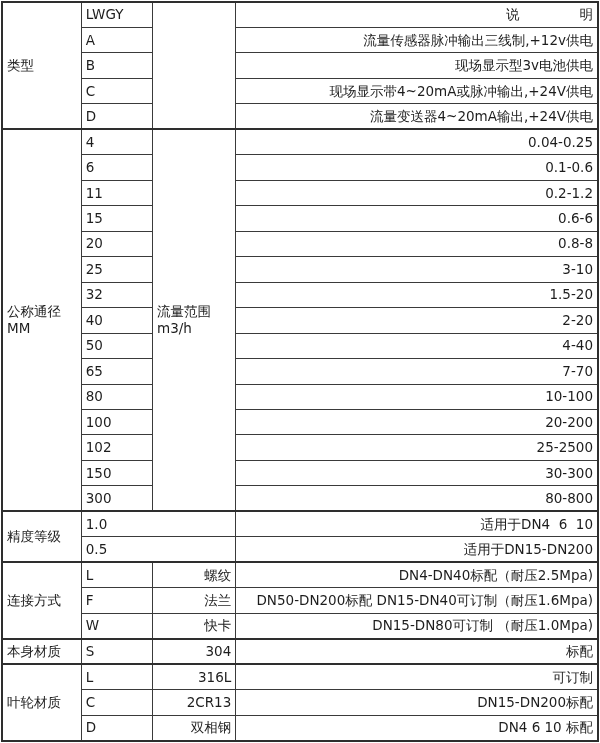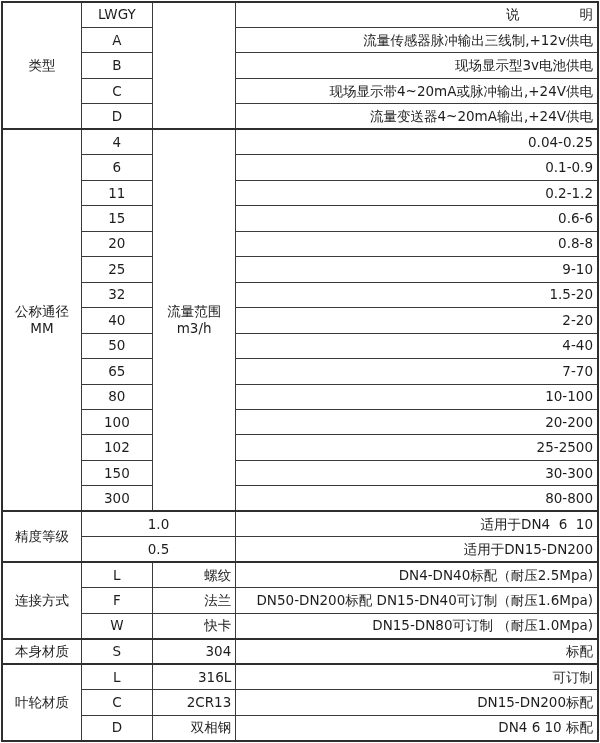--- a/index.html
+++ b/index.html
@@ -31,21 +31,21 @@
     height:24px;
     vertical-align:middle;
     white-space:pre-wrap;
     overflow:hidden;
     box-sizing:border-box;
   }
   table.spec tr.thick td{
     border-top-width:2px;
     border-top-color:#2e2e2e;
   }
-  td.ctr{text-align:center;padding:0 2px;}
+  td.ctr{text-align:left;padding:0 2px;}
   td.lft{text-align:right;}
   td.two-line{line-height:25px;}
 </style>
 </head>
 <body>
 
 <div class="page">
   <table class="spec">
     <colgroup>
       <col style="width:79px">
@@ -79,37 +79,37 @@
         <tr class="thick">
           <td rowspan="15" class="ctr two-line">公称通径
 MM</td>
           <td class="ctr">4</td>
           <td rowspan="15" class="ctr two-line">流量范围
 m3/h</td>
           <td class="lft">0.04-0.25</td>
         </tr>
         <tr>
           <td class="ctr">6</td>
-          <td class="lft">0.1-0.9</td>
+          <td class="lft">0.1-0.6</td>
         </tr>
         <tr>
           <td class="ctr">11</td>
           <td class="lft">0.2-1.2</td>
         </tr>
         <tr>
           <td class="ctr">15</td>
           <td class="lft">0.6-6</td>
         </tr>
         <tr>
           <td class="ctr">20</td>
           <td class="lft">0.8-8</td>
         </tr>
         <tr>
           <td class="ctr">25</td>
-          <td class="lft">9-10</td>
+          <td class="lft">3-10</td>
         </tr>
         <tr>
           <td class="ctr">32</td>
           <td class="lft">1.5-20</td>
         </tr>
         <tr>
           <td class="ctr">40</td>
           <td class="lft">2-20</td>
         </tr>
         <tr>

